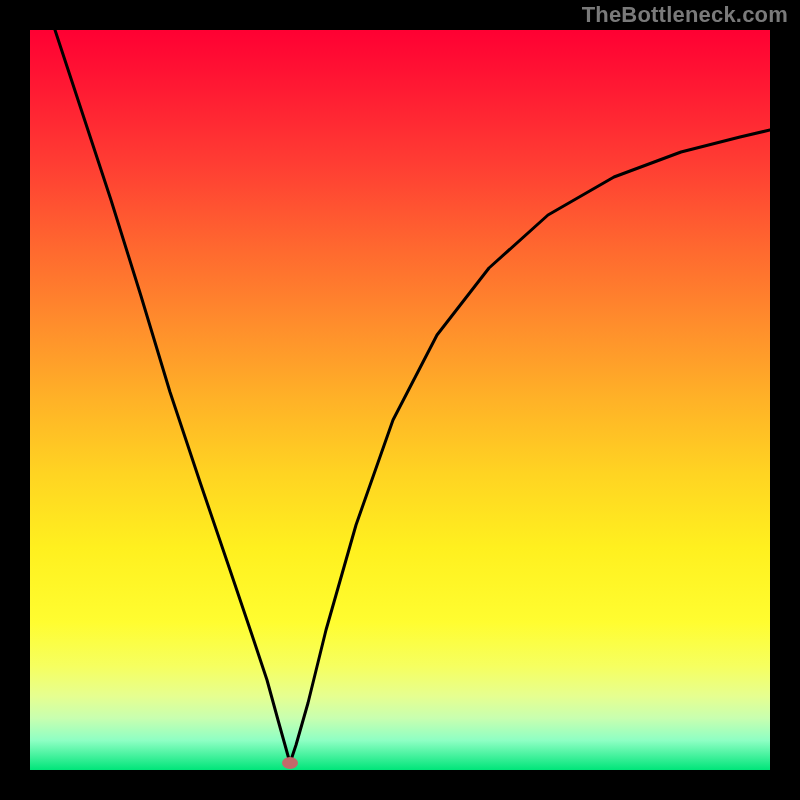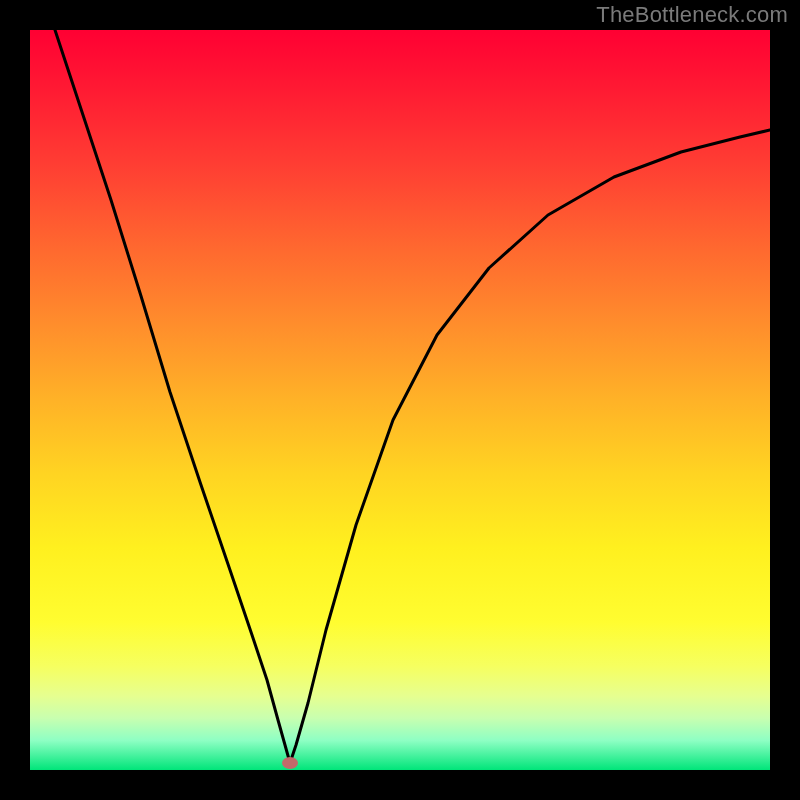--- a/index.html
+++ b/index.html
@@ -57,21 +57,21 @@
     width: 740px;
     height: 740px;
   }
   .watermark {
     position: absolute;
     top: 2px;
     right: 12px;
     font-family: Arial, Helvetica, sans-serif;
     font-size: 22px;
     color: #7a7a7a;
-    font-weight: 400;
+    font-weight: 700;
     letter-spacing: 0.2px;
   }
 </style>
 </head>
 <body>
 
 <div class="frame">
   <div class="plot-area">
     <div class="gradient"></div>
     <svg class="curve-svg" viewBox="0 0 740 740" preserveAspectRatio="none">

